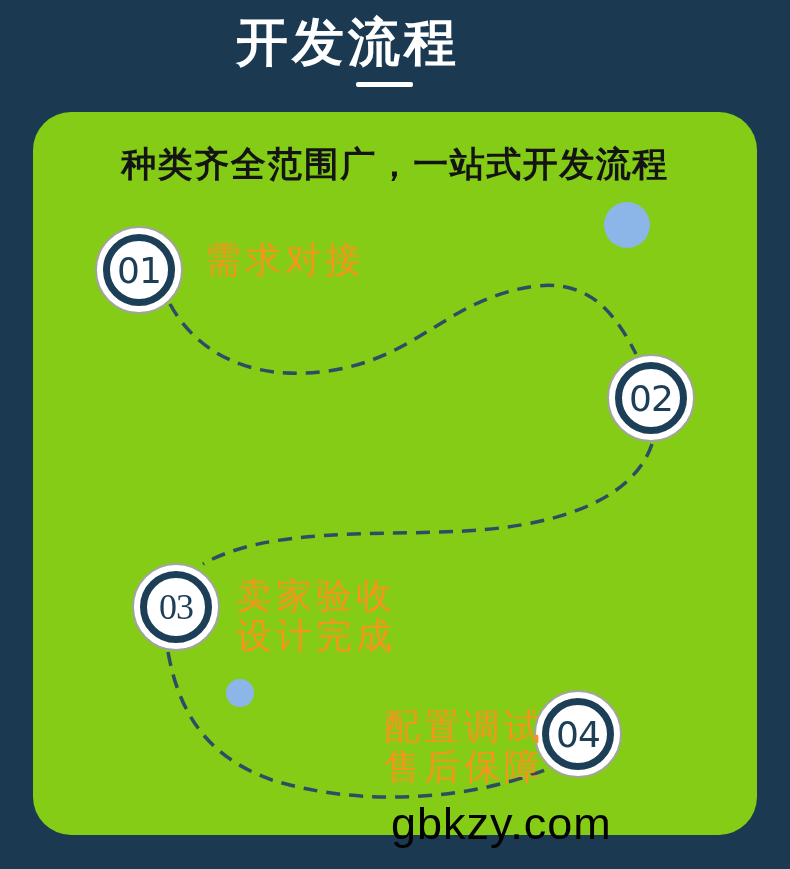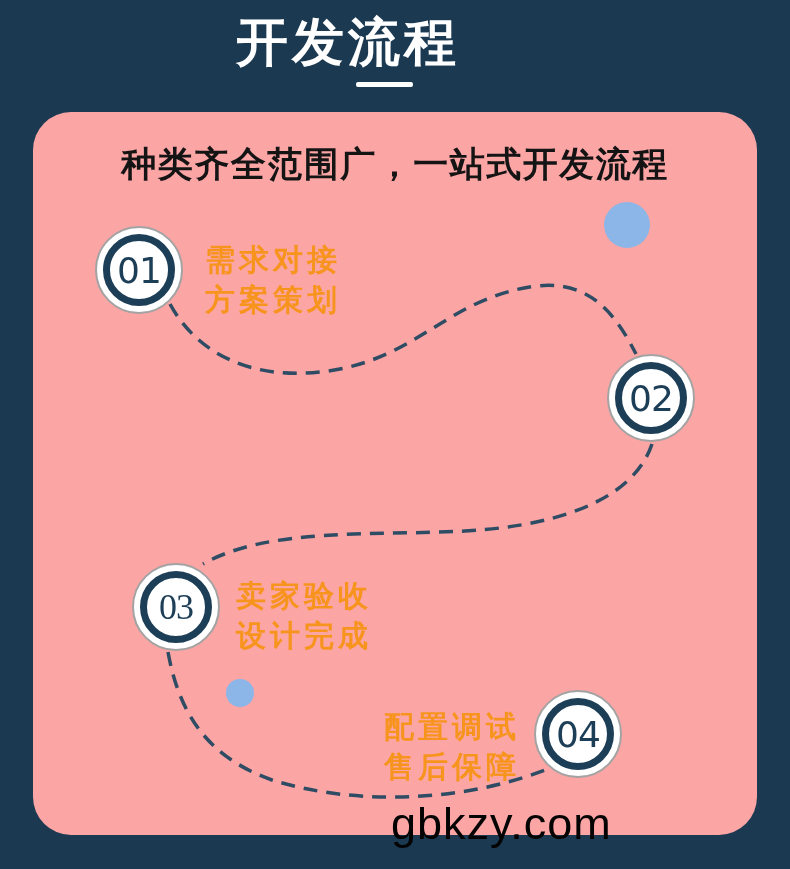--- a/index.html
+++ b/index.html
@@ -22,21 +22,21 @@
   }
   .title-underline{
     position:absolute;left:356px;top:82px;
     width:57px;height:5px;background:#ffffff;border-radius:2px;
   }
 
   
   .card{
     position:absolute;left:33px;top:112px;
     width:724px;height:723px;
-    background:#fca5a5;border-radius:38px;
+    background:#84cc16;border-radius:38px;
   }
   .card-heading{
     position:absolute;left:0;top:33px;width:724px;
     text-align:center;
     font-size:35px;font-weight:bold;color:#141414;
     letter-spacing:1.5px;line-height:38px;
   }
 
   
   .decor-dot{position:absolute;border-radius:50%;background:#8cb5e8;}
@@ -64,21 +64,21 @@
     font-size:36px;font-weight:500;color:#1d3e57;letter-spacing:-1px;
   }
   .badge-01{left:95px;top:226px;}
   .badge-02{left:607px;top:354px;}
   .badge-03{left:132px;top:563px;font-family:Liberation Serif, serif;}
   .badge-04{left:534px;top:690px;}
 
   
   .label{
     position:absolute;
-    color:#f7941e;font-size:30px;font-weight:bold;
+    color:#f7941e;font-size:36px;font-weight:normal;
     line-height:40px;letter-spacing:4px;white-space:nowrap;
   }
   .label span{display:block;}
   .label-1{left:205px;top:240px;}
   .label-2{left:460px;top:371px;}
   .label-3{left:236px;top:576px;}
   .label-4{left:384px;top:707px;}
 
   
   .watermark{
@@ -126,21 +126,20 @@
     </div>
   </div>
   <div class="badge badge-04">
     <div class="ring">
       <span class="num">04</span>
     </div>
   </div>
 
   <div class="label label-1">
     <span>需求对接</span>
-    <span>方案策划</span>
   </div>
   <div class="label label-3">
     <span>卖家验收</span>
     <span>设计完成</span>
   </div>
   <div class="label label-4">
     <span>配置调试</span>
     <span>售后保障</span>
   </div>
 

